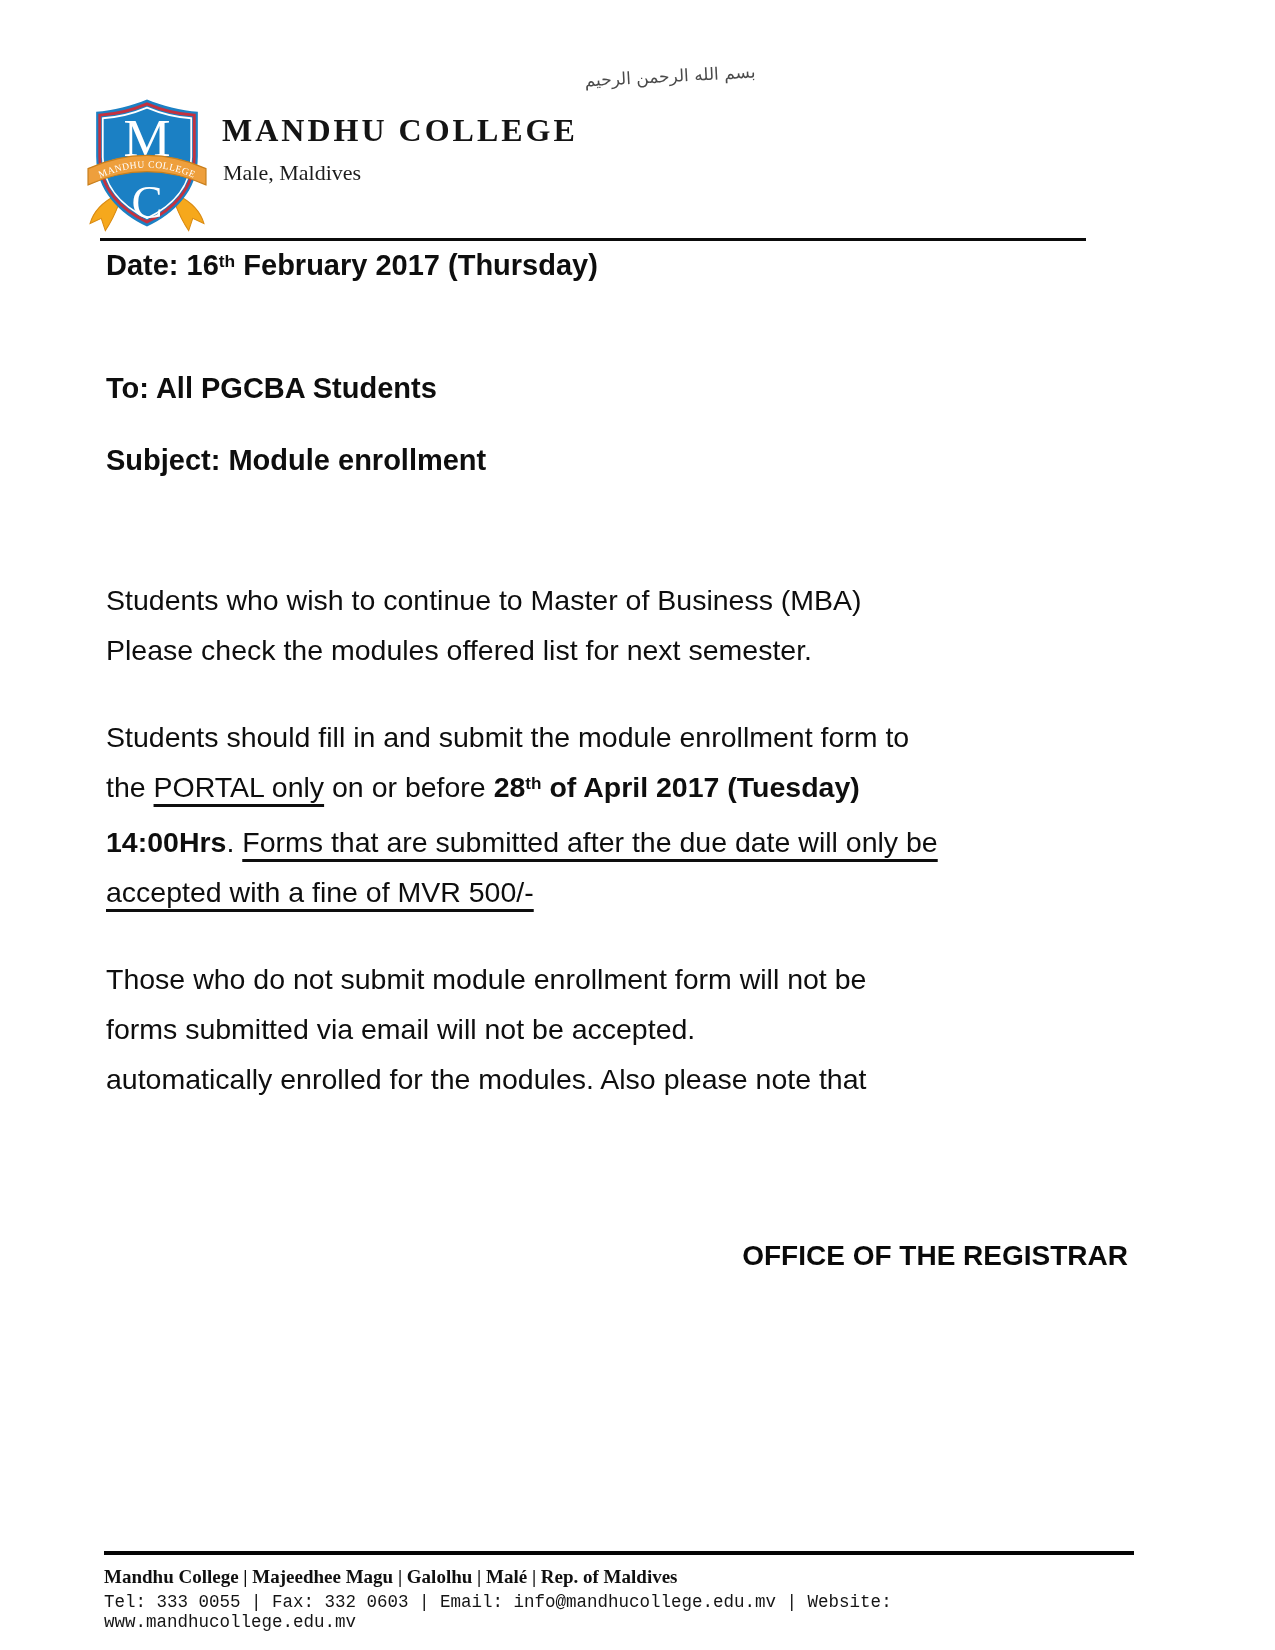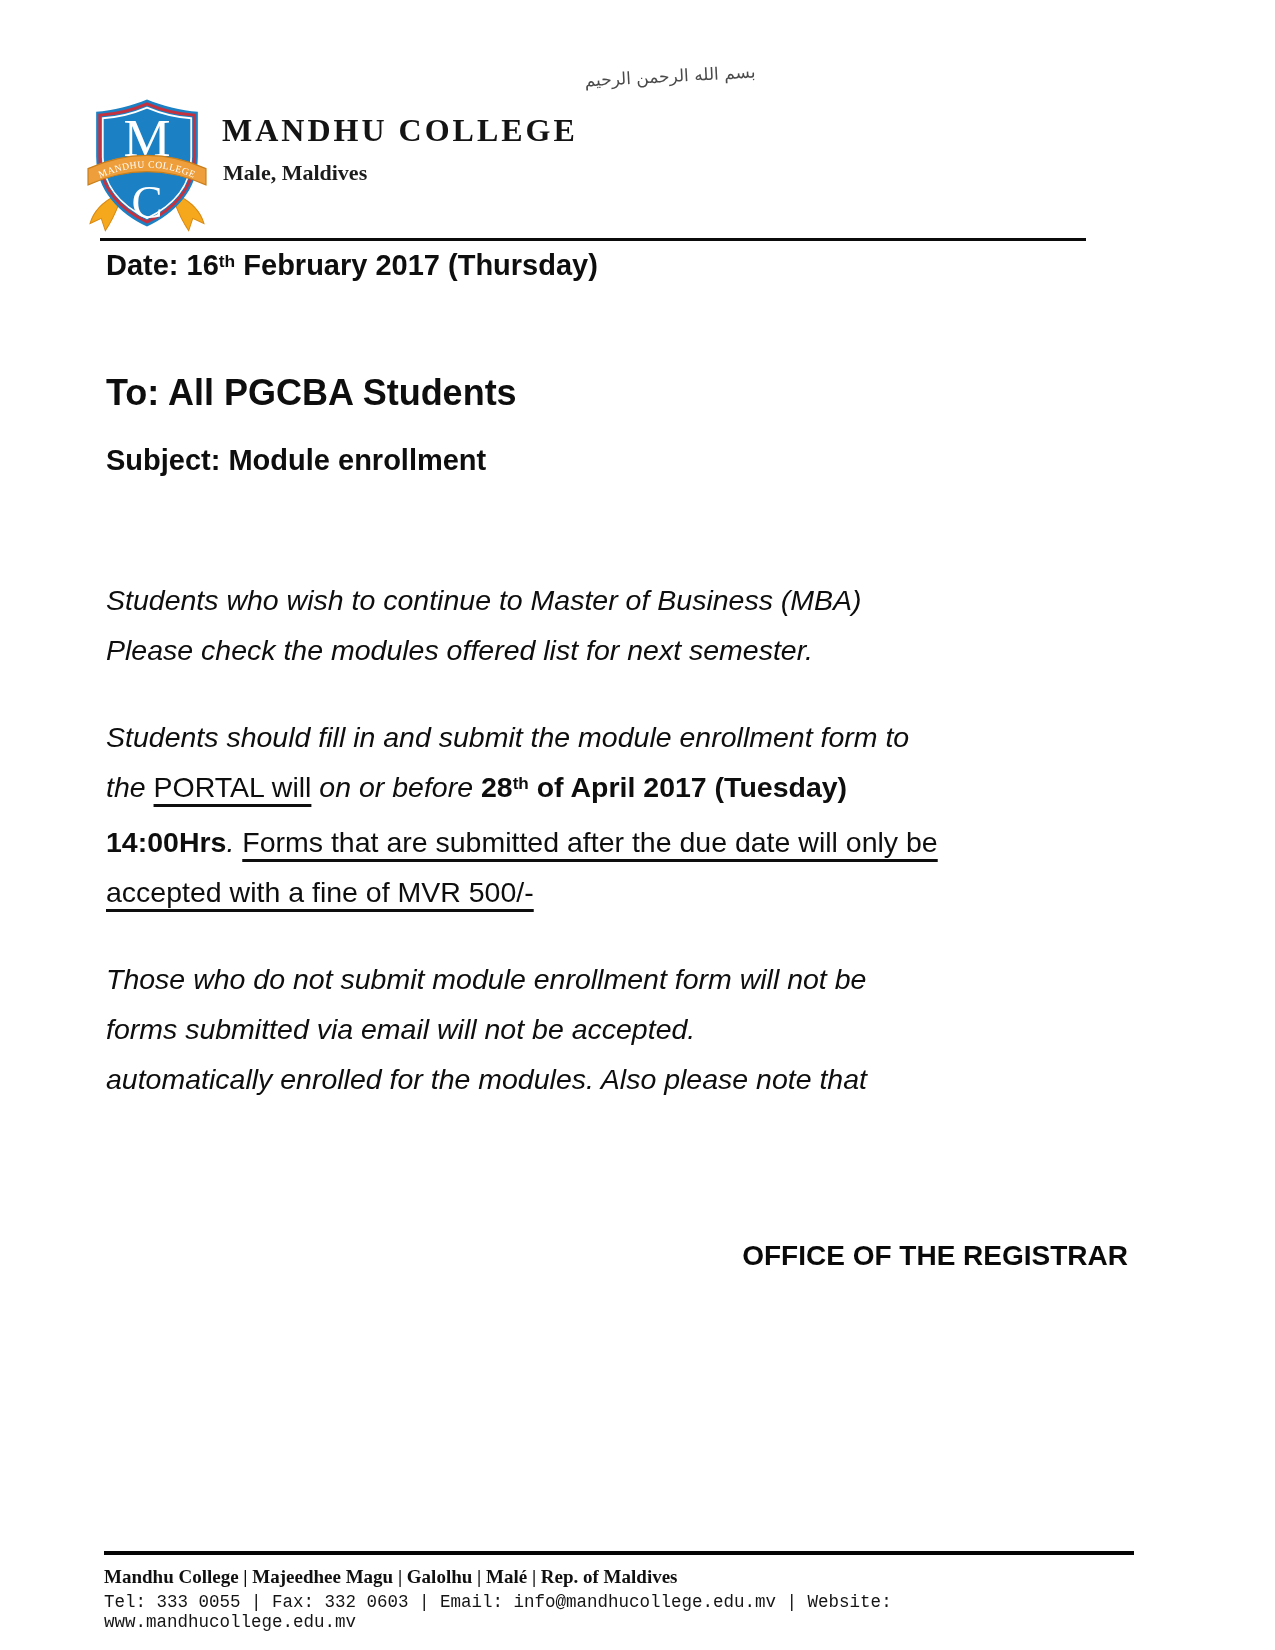--- a/index.html
+++ b/index.html
@@ -23,46 +23,46 @@
   
   .logo{position:absolute;left:86px;top:95px;width:122px;height:138px;}
   .college-name{
     position:absolute;left:222px;top:112px;
     font-family:"Liberation Serif", serif;
     font-size:32px;font-weight:600;letter-spacing:3px;color:#141414;
   }
   .college-location{
     position:absolute;left:223px;top:160px;
     font-family:"Liberation Serif", serif;
-    font-size:22px;color:#1c1c1c;font-weight:bold;
+    font-size:22px;color:#1c1c1c;
   }
   .rule-top{
     position:absolute;left:100px;top:238px;width:986px;height:3px;
     background:#0b0b0b;
   }
   
   .date-line{
     position:absolute;left:106px;top:249px;
     font-size:29px;font-weight:bold;
   }
   .to-line{
     position:absolute;left:106px;top:372px;
-    font-size:36px;font-weight:bold;
+    font-size:29px;font-weight:bold;
   }
   .subject-line{
     position:absolute;left:106px;top:444px;
     font-size:29px;font-weight:bold;
   }
   .body-block{
     position:absolute;left:106px;top:575px;width:1040px;
     font-size:28.5px;line-height:50px;
   }
   .paragraph{margin:0 0 37px 0;}
   .body-line{white-space:nowrap;}
-  .seg-n{font-weight:normal;font-style:italic;}
+  .seg-n{font-weight:normal;}
   .seg-b{font-weight:bold;}
   .seg-u{text-decoration:underline;text-decoration-thickness:3px;text-underline-offset:7px;}
   .seg-bsup{font-weight:bold;font-size:60%;position:relative;top:-0.45em;}
   .signoff{
     position:absolute;left:106px;top:1240px;width:1022px;
     text-align:right;font-size:28px;font-weight:bold;color:#0a0a0a;
   }
   
   .rule-bottom{
     position:absolute;left:104px;top:1551px;width:1030px;height:4px;
@@ -123,21 +123,21 @@
   <div class="to-line">To: All PGCBA Students</div>
   <div class="subject-line">Subject: Module enrollment</div>
 
   <div class="body-block">
     <div class="paragraph">
         <div class="body-line"><span class="seg-n">Students who wish to continue to Master of Business (MBA)</span></div>
         <div class="body-line"><span class="seg-n">Please check the modules offered list for next semester.</span></div>
       </div>
     <div class="paragraph">
         <div class="body-line"><span class="seg-n">Students should fill in and submit the module enrollment form to</span></div>
-        <div class="body-line"><span class="seg-n">the </span><span class="seg-u">PORTAL will</span><span class="seg-n"> on or before </span><span class="seg-b">28</span><span class="seg-bsup">th</span><span class="seg-b"> of April 2017 (Tuesday)</span></div>
+        <div class="body-line"><span class="seg-n">the </span><span class="seg-u">PORTAL only</span><span class="seg-n"> on or before </span><span class="seg-b">28</span><span class="seg-bsup">th</span><span class="seg-b"> of April 2017 (Tuesday)</span></div>
         <div class="body-line"><span class="seg-b">14:00Hrs</span><span class="seg-n">. </span><span class="seg-u">Forms that are submitted after the due date will only be</span></div>
         <div class="body-line"><span class="seg-u">accepted with a fine of MVR 500/-</span></div>
       </div>
     <div class="paragraph">
         <div class="body-line"><span class="seg-n">Those who do not submit module enrollment form will not be</span></div>
         <div class="body-line"><span class="seg-n">forms submitted via email will not be accepted.</span></div>
         <div class="body-line"><span class="seg-n">automatically enrolled for the modules. Also please note that</span></div>
       </div>
   </div>
 

